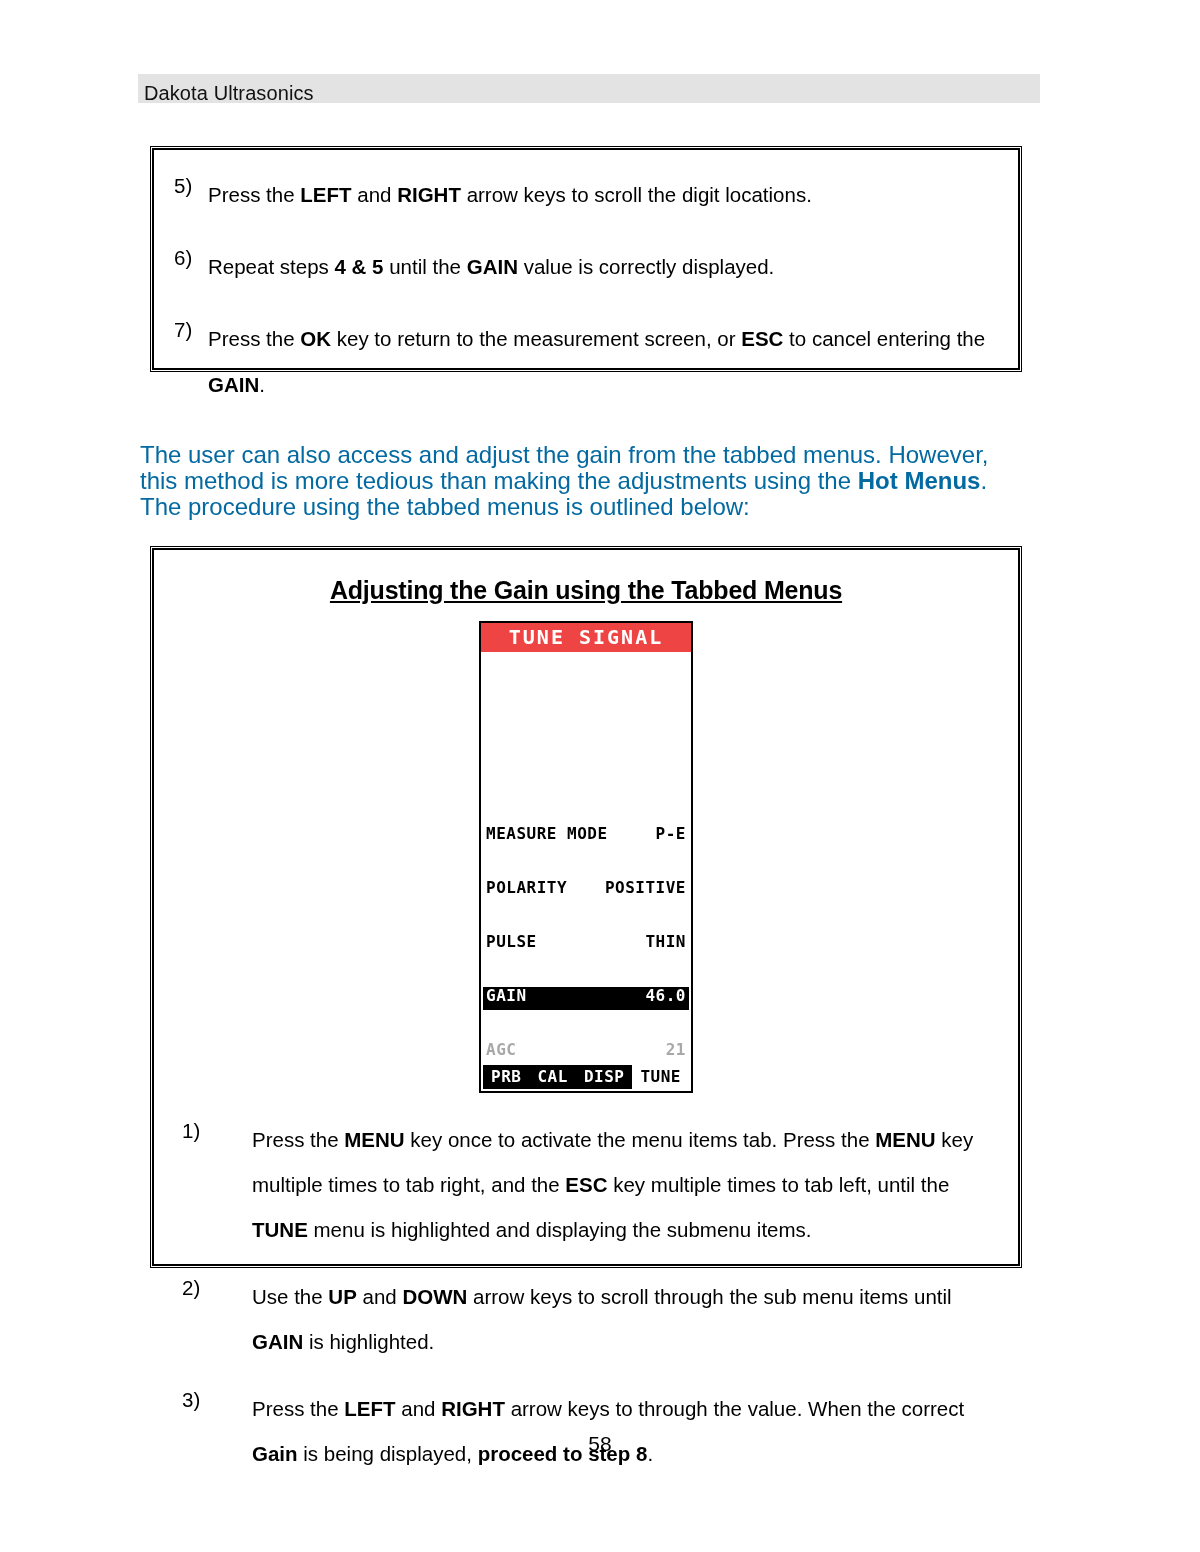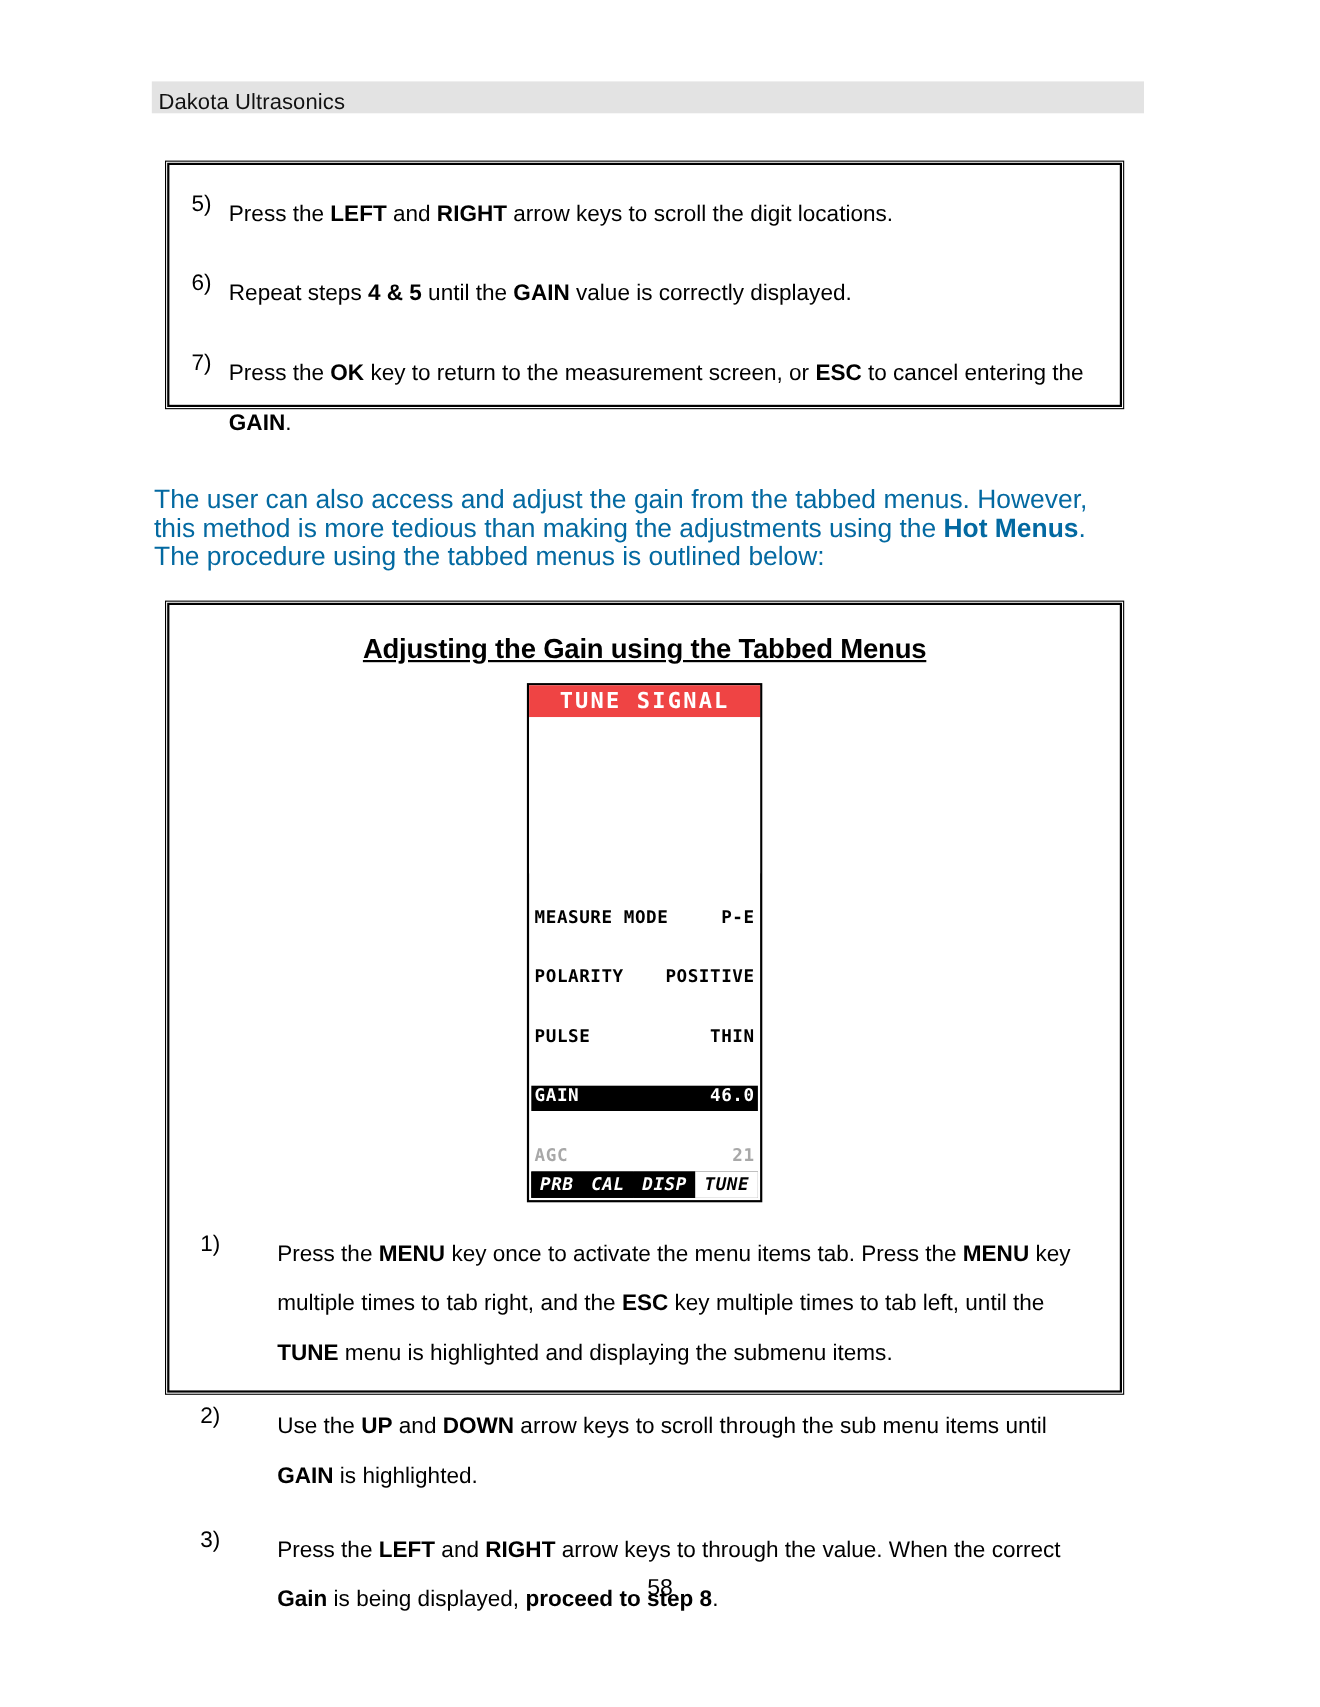--- a/index.html
+++ b/index.html
@@ -159,21 +159,20 @@
   }
   .lcd-row.disabled {
     color: #a8a8a8;
   }
   .lcd-tabs {
     display: flex;
     background: #000;
     height: 24px;
     align-items: stretch;
     margin: 1px 2px 2px 2px;
-    font-style: italic;
   }
   .lcd-tab {
     flex: 1 1 auto;
     display: flex;
     align-items: center;
     justify-content: center;
     color: #fff;
     background: #000;
     font-size: 16px;
     letter-spacing: 0.5px;

